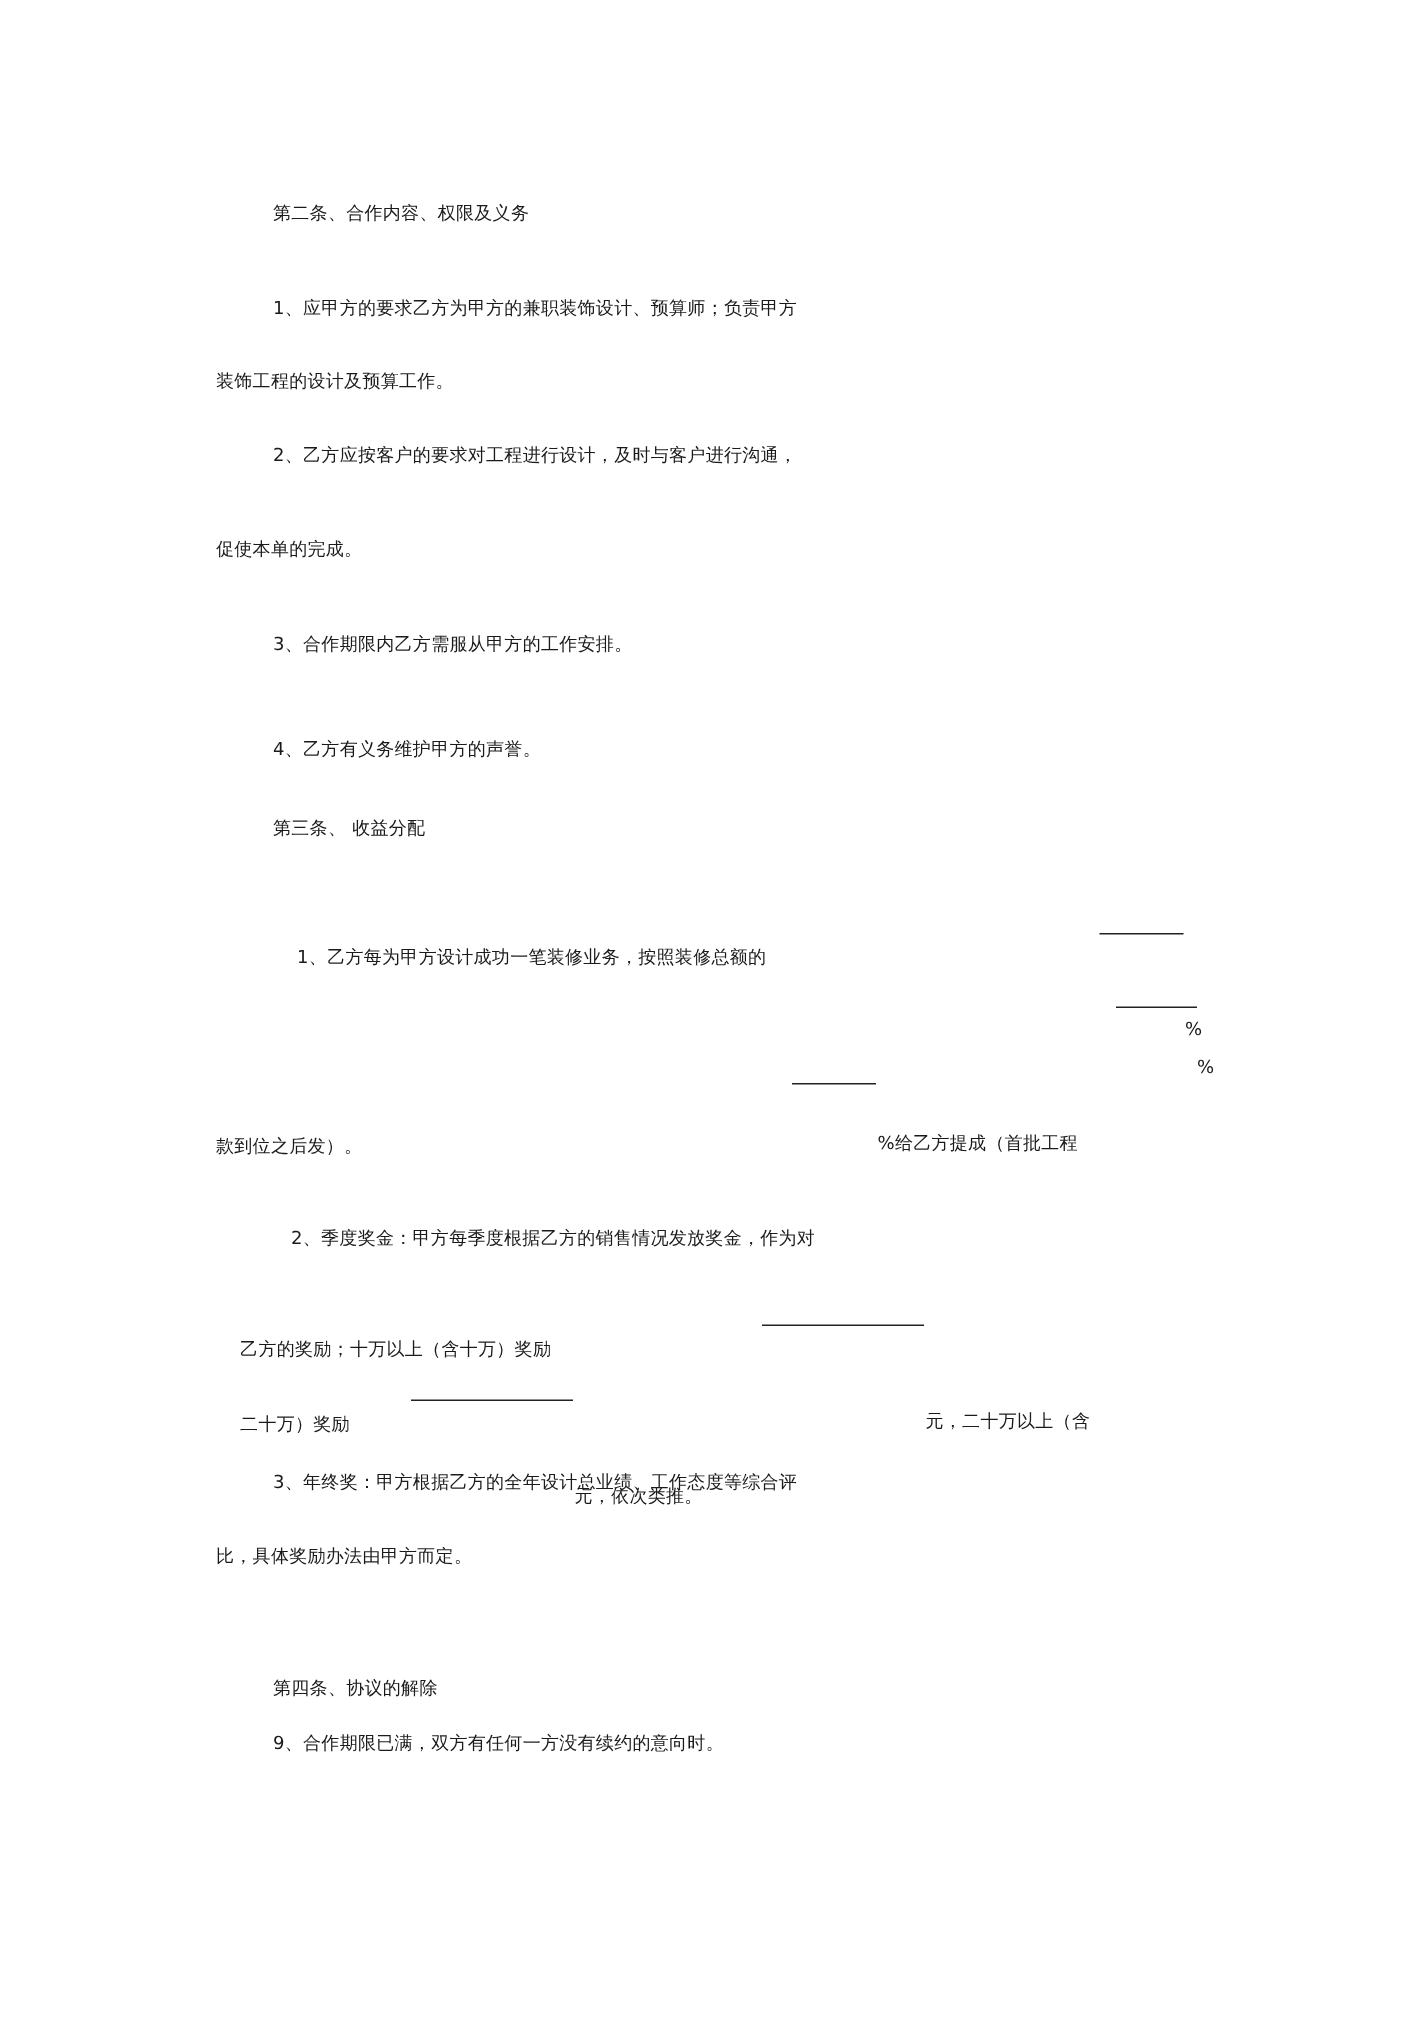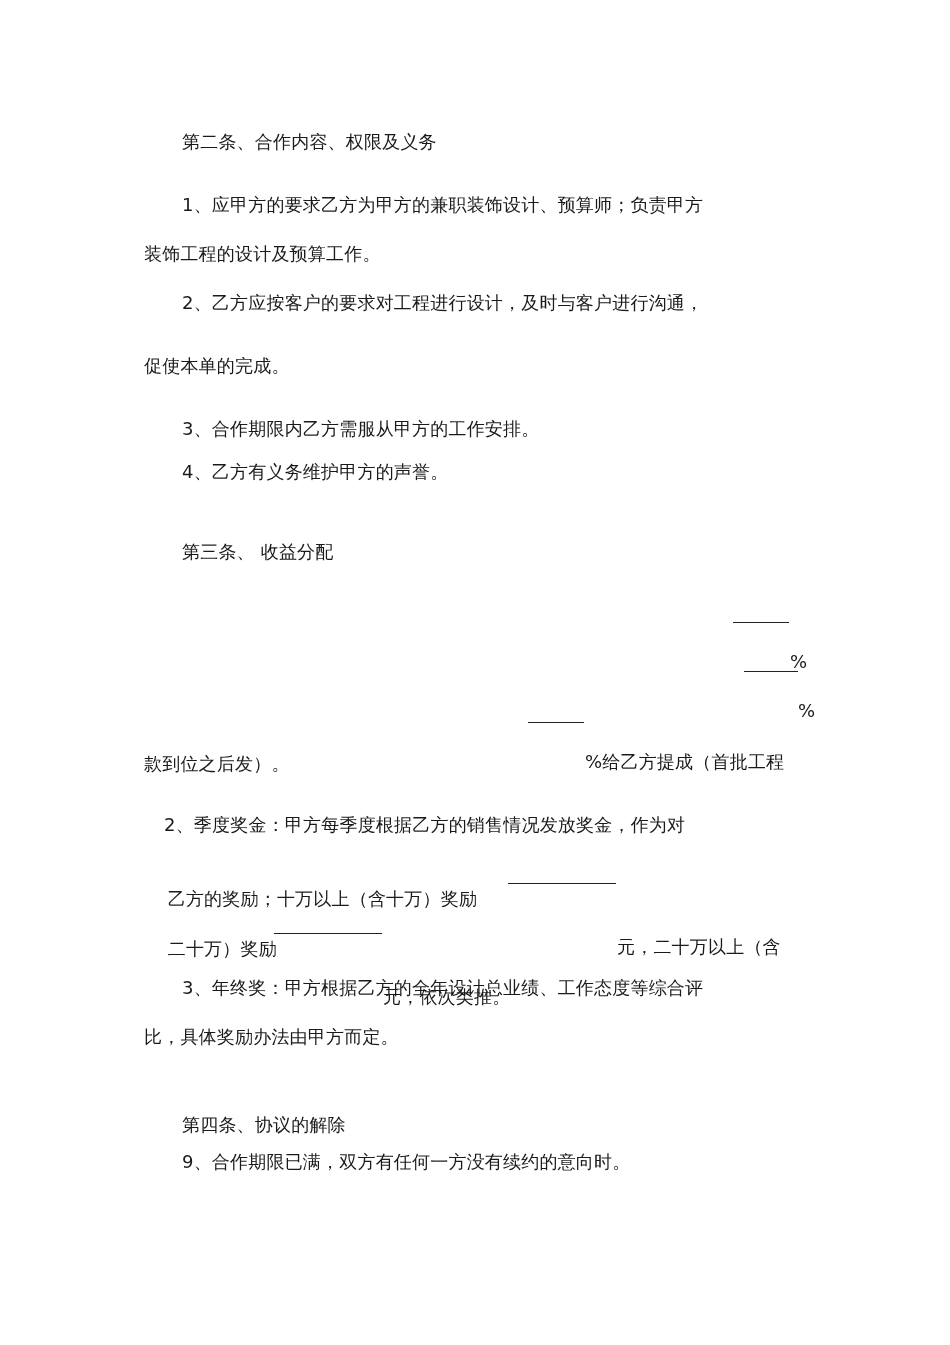--- a/index.html
+++ b/index.html
@@ -1,52 +1,53 @@
 <!DOCTYPE html>
 <html><head>
 <meta charset="utf-8">
 <style>
   html, body { margin: 0; padding: 0; background: #ffffff; }
   body { width: 950px; height: 1345px; position: relative; overflow: hidden;
          font-family: "DejaVu Sans", "Liberation Sans", sans-serif; color: #1a1a1a; }
-  .line { position: absolute; font-size: 18px; line-height: 24px; white-space: pre; letter-spacing: 0.2px; }
+  .line { position: absolute; font-size: 12px; line-height: 24px; white-space: pre; letter-spacing: 0.2px; }
   .blank { display: inline-block; border-bottom: 1px solid #222; height: 16px; vertical-align: baseline; }
 </style>
 </head>
 <body>
 
 <div>
   <div class="line" style="left:182px;top:130px">第二条、合作内容、权限及义务</div>
 
   <div class="line" style="left:182px;top:193px">1、应甲方的要求乙方为甲方的兼职装饰设计、预算师；负责甲方</div>
   <div class="line" style="left:144px;top:242px">装饰工程的设计及预算工作。</div>
 
   <div class="line" style="left:182px;top:291px">2、乙方应按客户的要求对工程进行设计，及时与客户进行沟通，</div>
   <div class="line" style="left:144px;top:354px">促使本单的完成。</div>
 
   <div class="line" style="left:182px;top:417px">3、合作期限内乙方需服从甲方的工作安排。</div>
-  <div class="line" style="left:182px;top:460px">4、乙方有义务维护甲方的声誉。</div>
+  <div class="line" style="left:182px;top:487px">4、乙方有义务维护甲方的声誉。</div>
 
   <div class="line" style="left:182px;top:540px">第三条、 收益分配</div>
 
   <div class="line" style="left:182px;top:602px">
+    <span>1、乙方每为甲方设计成功一笔装修业务，按照装修总额的</span>
     <span class="blank" style="position:absolute;left:551px;width:56px;top:4px"></span>
     <span style="position:absolute;left:608px">%</span>
   </div>
   <div class="line" style="left:144px;top:651px">
     <span class="blank" style="position:absolute;left:600px;width:54px;top:4px"></span>
     <span style="position:absolute;left:654px">%</span>
   </div>
   <div class="line" style="left:144px;top:702px">
     <span class="blank" style="position:absolute;left:384px;width:56px;top:4px"></span>
     <span style="position:absolute;left:441px">%给乙方提成（首批工程</span>
   </div>
   <div class="line" style="left:144px;top:752px">款到位之后发）。</div>
 
-  <div class="line" style="left:164px;top:813px">2、季度奖金：甲方每季度根据乙方的销售情况发放奖金，作为对</div>
+  <div class="line" style="left:194px;top:813px">2、季度奖金：甲方每季度根据乙方的销售情况发放奖金，作为对</div>
   <div class="line" style="left:144px;top:863px">
     <span>乙方的奖励；十万以上（含十万）奖励</span>
     <span class="blank" style="position:absolute;left:364px;width:108px;top:4px"></span>
     <span style="position:absolute;left:473px">元，二十万以上（含</span>
   </div>
   <div class="line" style="left:144px;top:913px">
     <span>二十万）奖励</span>
     <span class="blank" style="position:absolute;left:130px;width:108px;top:4px"></span>
     <span style="position:absolute;left:239px">元，依次类推。</span>
   </div>

